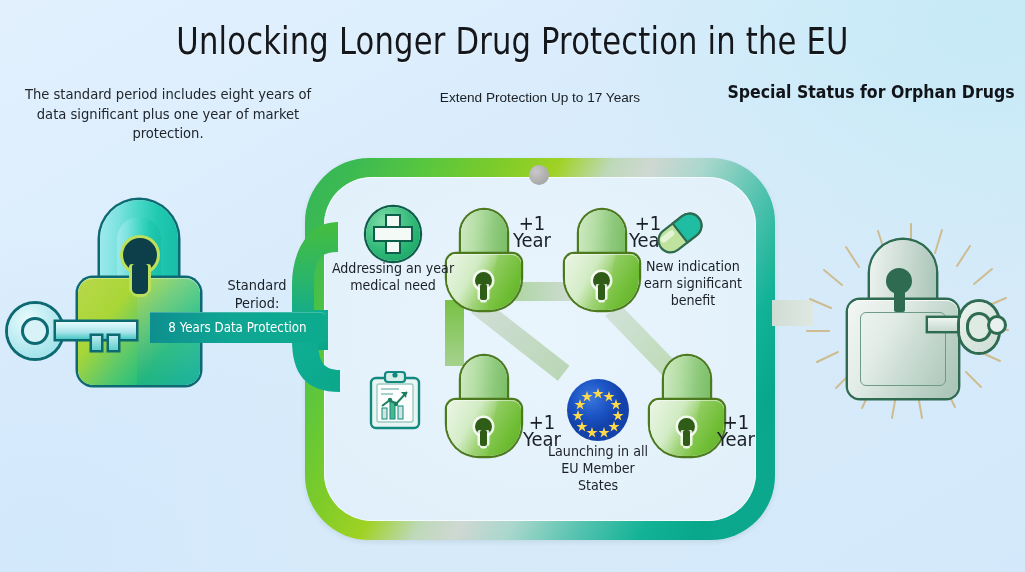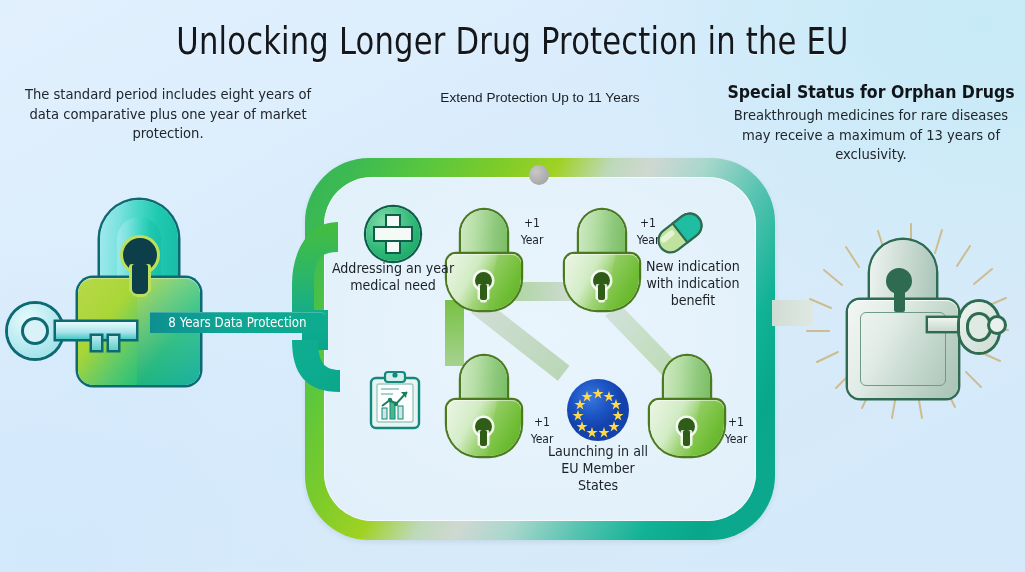--- a/index.html
+++ b/index.html
@@ -137,21 +137,21 @@
   #key-left .t1, #key-left .t2 {
     position: absolute; top: 34px; width: 9px; height: 14px;
     background: linear-gradient(180deg,#bdeaef,#5fcfca);
     box-shadow: 0 0 0 2.5px #0d6a72;
   }
   #key-left .t1 { left: 84px; } #key-left .t2 { left: 101px; }
 
   
   #bar-data {
     position: absolute; left: 150px; top: 312px;
-    width: 175px; height: 21px;
+    width: 175px; height: 31px;
     background: linear-gradient(90deg,#0e8f8f 0%, #0fa694 45%, #0cab8e 100%);
     border-radius: 0 4px 4px 0;
     display: flex; align-items: center; justify-content: center;
     color: #ffffff; font-size: 13.2px;
     font-family: "DejaVu Sans Condensed","Liberation Sans Narrow","Liberation Sans",sans-serif;
     white-space: nowrap;
     box-shadow: inset 0 1px 0 rgba(255,255,255,.22);
   }
   
   #elbow-green {
@@ -250,21 +250,21 @@
     font-size: 14.1px; line-height: 17px;
   }
   #cap-unmet   { left: 330px; top: 260px; width: 126px; }
   #cap-newind  { left: 632px; top: 258px; width: 122px; }
   #cap-trials  { left: 336px; top: 452px; width: 118px; }
   #cap-launch  { left: 544px; top: 443px; width: 108px; }
 
   .plus1 {
     position: absolute; text-align:center; color:#1b2026;
     font-family: "DejaVu Sans Condensed","Liberation Sans Narrow","Liberation Sans",sans-serif;
-    font-size: 12px; line-height: 17px; width: 40px;
+    font-size: 20px; line-height: 17px; width: 40px;
   }
   #p1-a { left: 512px; top: 215px; }
   #p1-b { left: 628px; top: 215px; }
   #p1-c { left: 522px; top: 414px; }
   #p1-d { left: 716px; top: 414px; }
 
   
   #orphan { position: absolute; left: 800px; top: 222px; width: 222px; height: 200px; }
   #rays { position:absolute; left:0; top:0; width:222px; height:200px; }
   #olock {
@@ -320,30 +320,29 @@
   }
 </style>
 </head>
 <body>
 
 <div id="stage">
 
   <div id="title">Unlocking Longer Drug Protection in the EU</div>
 
   <div class="block" id="block-left">
-    <div class="bd">The standard period includes eight years of data comparative plus one year of market protection.</div>
+    <div class="bd">The standard period includes eight years of data significant plus one year of market protection.</div>
   </div>
 
   <div id="block-center">
-    <div class="hd">Extend Protection Up to 11 Years</div>
+    <div class="hd">Extend Protection Up to 17 Years</div>
   </div>
 
   <div class="block" id="block-right">
     <div class="hd">Special Status for Orphan Drugs</div>
-    <div class="bd">Breakthrough medicines for rare diseases may receive a maximum of 13 years of exclusivity.</div>
   </div>
 
   <div id="panel-ring">
     <div id="panel-inner"></div>
     <div id="panel-dot"></div>
     <div id="panel-inlet"></div>
   </div>
 
   <div class="band" id="band-h"></div>
   <div class="band" id="band-v"></div>
@@ -431,40 +430,41 @@
         <polygon points="26,49 27.3,53 31.5,53 28.1,55.5 29.4,59.5 26,57 22.6,59.5 23.9,55.5 20.5,53 24.7,53"></polygon>
         <polygon points="16,43 17.3,47 21.5,47 18.1,49.5 19.4,53.5 16,51 12.6,53.5 13.9,49.5 10.5,47 14.7,47"></polygon>
         <polygon points="12,32 13.3,36 17.5,36 14.1,38.5 15.4,42.5 12,40 8.6,42.5 9.9,38.5 6.5,36 10.7,36"></polygon>
         <polygon points="14,21 15.3,25 19.5,25 16.1,27.5 17.4,31.5 14,29 10.6,31.5 11.9,27.5 8.5,25 12.7,25"></polygon>
         <polygon points="21,13 22.3,17 26.5,17 23.1,19.5 24.4,23.5 21,21 17.6,23.5 18.9,19.5 15.5,17 19.7,17"></polygon>
       </g>
     </svg>
   </div>
 
   <div class="cap" id="cap-unmet">Addressing an year medical need</div>
-  <div class="cap" id="cap-newind">New indication with indication benefit</div>
+  <div class="cap" id="cap-newind">New indication earn significant benefit</div>
   <div class="cap" id="cap-launch">Launching in all EU Member States</div>
 
   <div id="elbow-green"></div>
   <div id="elbow-teal"></div>
 
   <div id="lock-left">
     <div class="shackle"></div>
     <div class="body"></div>
     <div class="kh"></div>
   </div>
 
   <div id="key-left">
     <div class="ring"></div>
     <div class="shaft"></div>
     <div class="t1"></div>
     <div class="t2"></div>
   </div>
 
   <div id="bar-data">8 Years Data Protection</div>
+  <div class="lbl" id="lbl-standard">Standard Period:</div>
 
   <div id="feeder-right"></div>
 
   <div id="orphan">
     <svg id="rays" viewBox="0 0 222 200">
       <g stroke="#cdb57e" stroke-width="2" stroke-linecap="round" opacity=".85">
         <line x1="111" y1="2" x2="111" y2="26"></line>
         <line x1="142" y1="8" x2="135" y2="31"></line>
         <line x1="170" y1="24" x2="157" y2="44"></line>
         <line x1="192" y1="47" x2="174" y2="62"></line>

